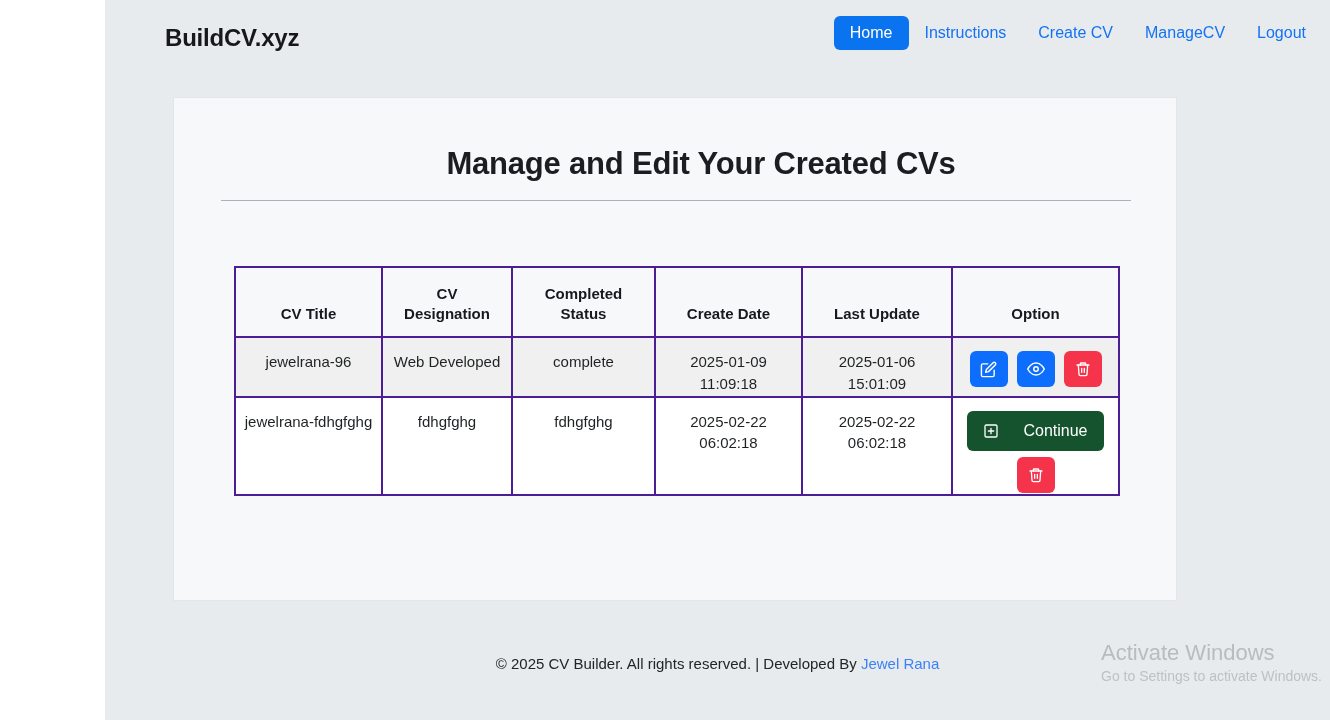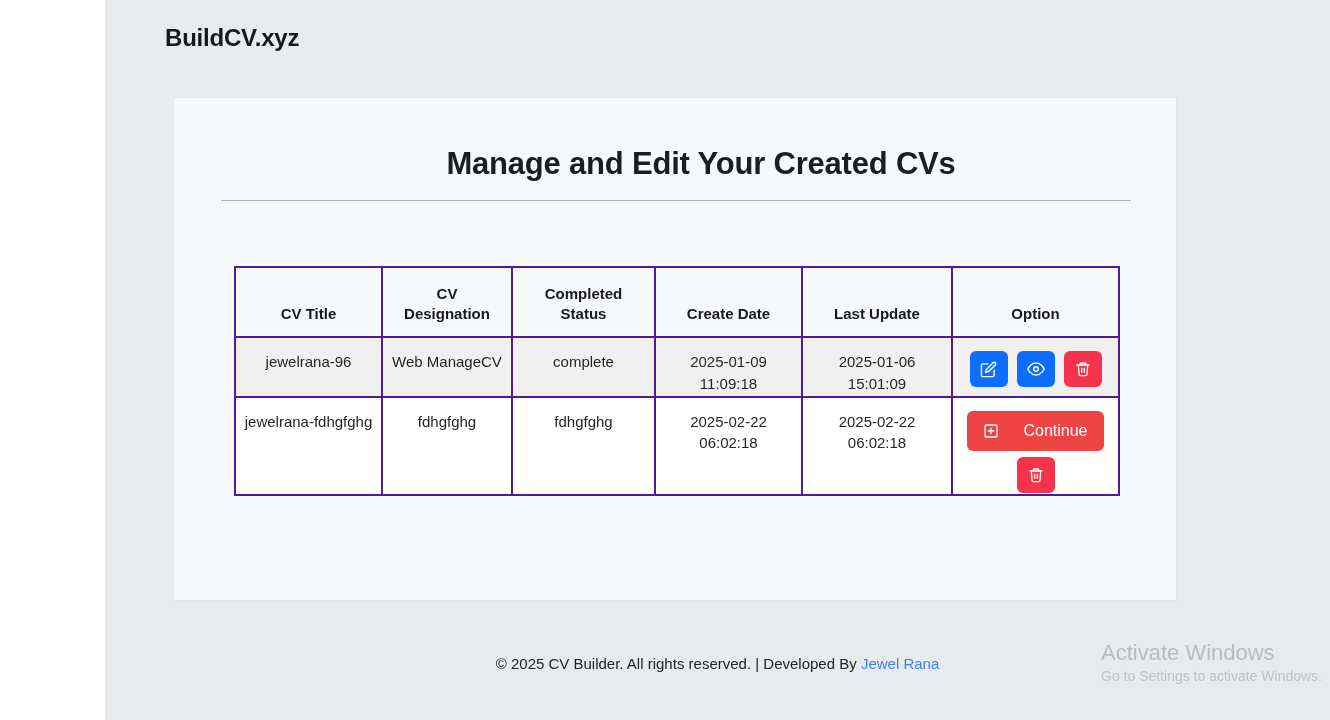--- a/index.html
+++ b/index.html
@@ -180,21 +180,21 @@
     font-family: "Liberation Sans", sans-serif;
     padding: 0;
   }
   .btn-icon {
     width: 38px;
     height: 36px;
   }
   .btn-blue { background: #0d6efd; }
   .btn-red  { background: #f5334a; }
   .btn-continue {
-    background: #ef4444;
+    background: #14532d;
     color: #ffffff;
     height: 40px;
     padding: 0 16px;
     font-size: 16px;
     gap: 24px;
     border-radius: 6px;
   }
   .btn svg { display: block; }
 
   
@@ -234,20 +234,27 @@
   }
 </style>
 </head>
 <body>
 
 <div id="viewport">
   <div id="page">
 
     <div class="navbar">
       <div class="brand">BuildCV.xyz</div>
+      <div class="nav-links">
+        <a class="nav-link active">Home</a>
+        <a class="nav-link">Instructions</a>
+        <a class="nav-link">Create CV</a>
+        <a class="nav-link">ManageCV</a>
+        <a class="nav-link">Logout</a>
+      </div>
     </div>
 
     <div class="card">
       <div class="page-title">Manage and Edit Your Created CVs</div>
       <div class="title-rule"></div>
 
       <div class="table-wrap">
         <table class="cv-table">
           <colgroup>
             <col class="col-1">
@@ -270,21 +277,21 @@
               </th>
               <th>Create Date</th>
               <th>Last Update</th>
               <th>Option</th>
             </tr>
           </thead>
           <tbody>
 
             <tr class="row-odd">
               <td>jewelrana-96</td>
-              <td>Web ManageCV</td>
+              <td>Web Developed</td>
               <td>complete</td>
               <td>
                 <span>2025-01-09</span>
                 <span class="date-line2">11:09:18</span>
               </td>
               <td>
                 <span>2025-01-06</span>
                 <span class="date-line2">15:01:09</span>
               </td>
               <td>

